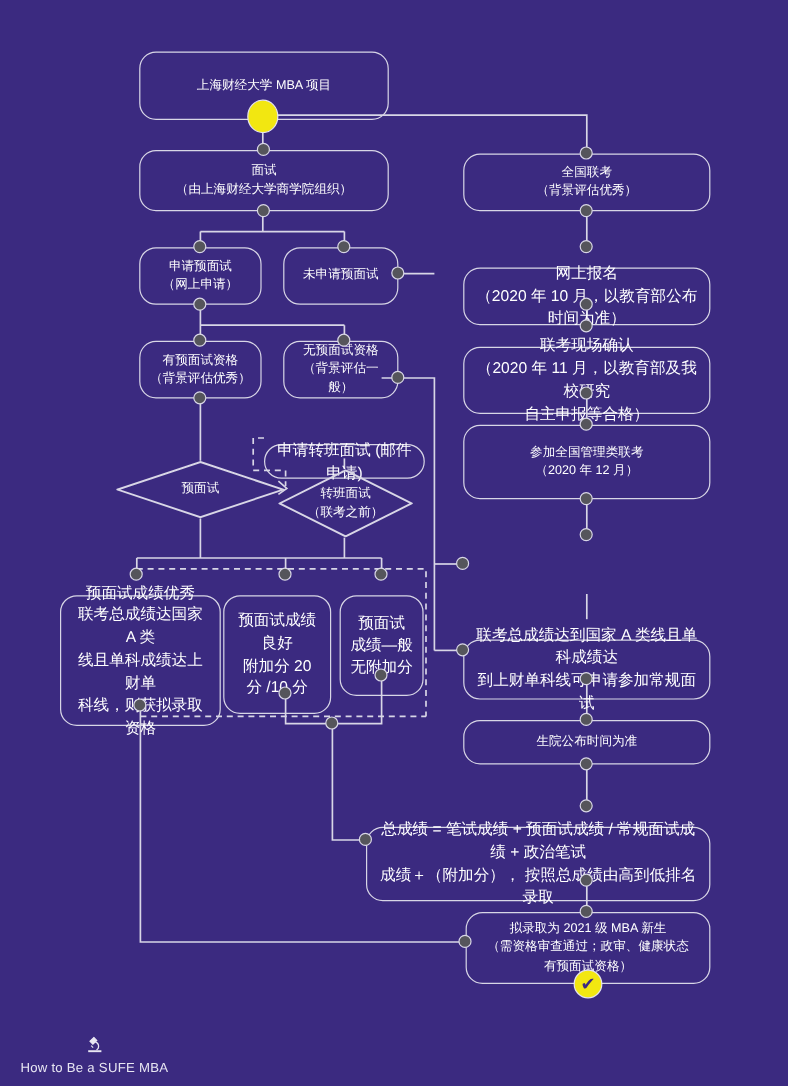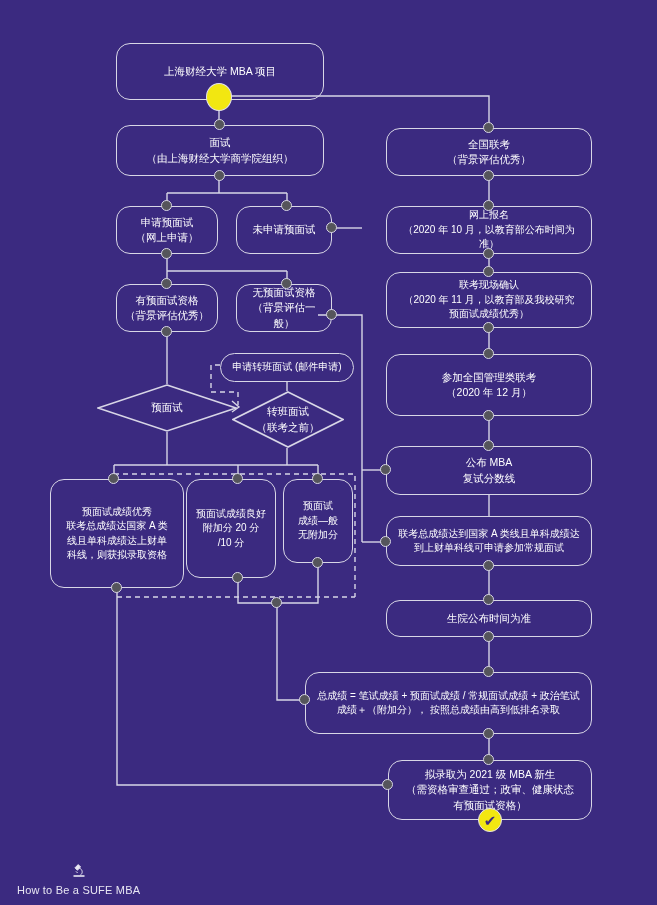--- a/index.html
+++ b/index.html
@@ -22,21 +22,21 @@
     color:#FFFFFF;
     display:flex;
     align-items:center;
     justify-content:center;
     text-align:center;
     line-height:1.45;
     padding:4px 8px;
     background:transparent;
   }
   .node .txt{display:block;width:100%;}
-  .f10{font-size:10px;}
+  .f10{font-size:13px;margin-top:17px;}
   .f11{font-size:10.5px;justify-content:flex-end;}
 
   .diamond{
     position:absolute;
     color:#FFFFFF;
     display:flex;
     align-items:center;
     justify-content:center;
     text-align:center;
     line-height:1.45;
@@ -235,37 +235,31 @@
     <span class="txt">
       <span>网上报名</span><br>
       <span>（2020 年 10 月，以教育部公布时间为准）</span>
     </span>
   </div>
 
   <div class="node f10" style="left:386px;top:272px;width:206px;height:56px;">
     <span class="txt">
       <span>联考现场确认</span><br>
       <span>（2020 年 11 月，以教育部及我校研究</span><br>
-      <span>预面试成绩优秀）</span>
+      <span>自主申报等合格）</span>
     </span>
   </div>
 
   <div class="node f11" style="left:386px;top:354px;width:206px;height:62px;">
     <span class="txt">
       <span>参加全国管理类联考</span><br>
       <span>（2020 年 12 月）</span>
     </span>
   </div>
 
-  <div class="node f11" style="left:386px;top:446px;width:206px;height:49px;">
-    <span class="txt">
-      <span>公布 MBA</span><br>
-      <span>复试分数线</span>
-    </span>
-  </div>
 
   <div class="node f10" style="left:386px;top:516px;width:206px;height:50px;">
     <span class="txt">
       <span>联考总成绩达到国家 A 类线且单科成绩达</span><br>
       <span>到上财单科线可申请参加常规面试</span>
     </span>
   </div>
 
   <div class="node f11" style="left:386px;top:600px;width:206px;height:37px;">
     <span class="txt">生院公布时间为准</span>

